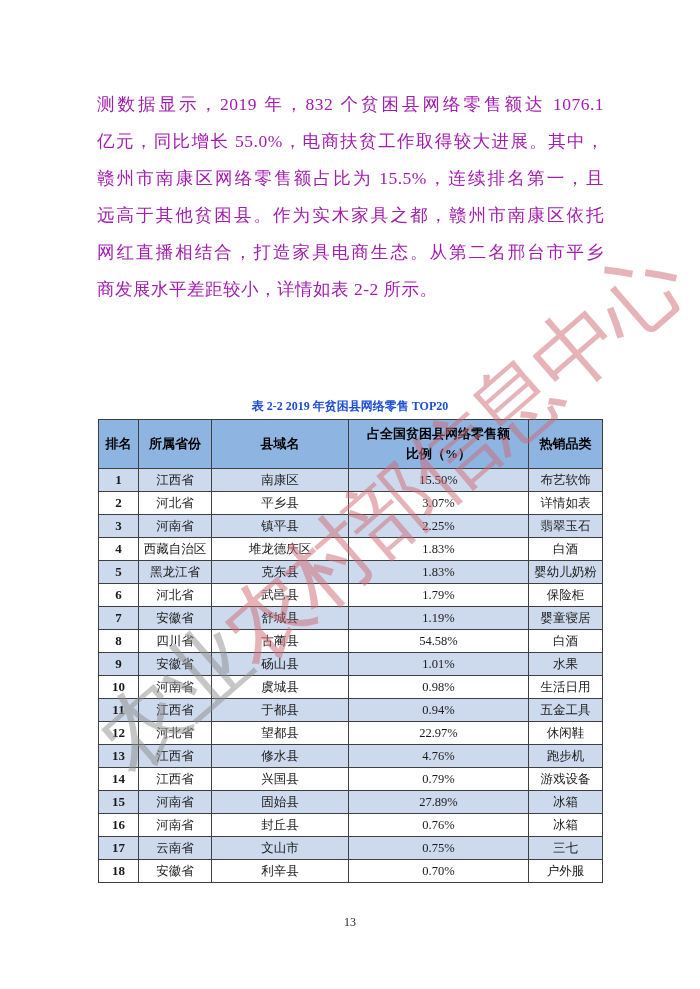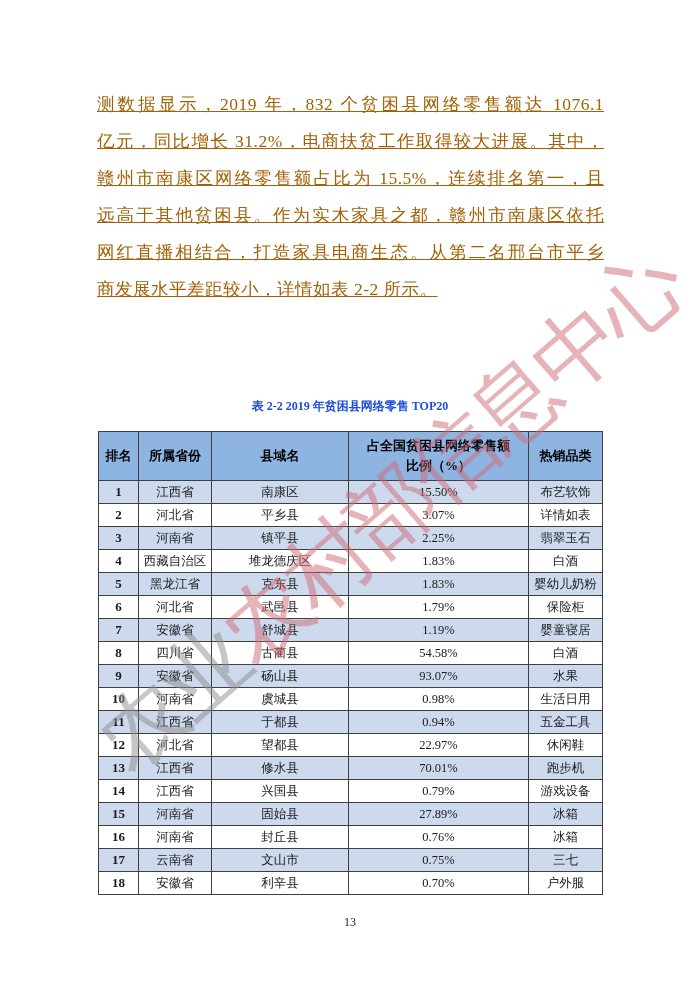--- a/index.html
+++ b/index.html
@@ -18,22 +18,21 @@
   }
   .para-line{
     font-size:17.5px;
     line-height:37px;
     height:37px;
     letter-spacing:0.5px;
     text-align:justify;
     text-align-last:justify;
     text-justify:inter-character;
     white-space:nowrap;
-    color:#a16207;
-    text-decoration:underline;
+    color:#a21caf;
   }
   .para-line.last{
     text-align-last:left;
     text-align:left;
   }
   
   .table-caption{
     position:absolute;
     left:0;top:398px;width:700px;
     text-align:center;
@@ -42,21 +41,20 @@
     color:#1d4ed8;
   }
   
   table.rank-table{
     position:absolute;
     left:98px;top:419px;
     width:504px;
     border-collapse:collapse;
     table-layout:fixed;
     font-size:12.5px;
-    margin-top:12px;
   }
   table.rank-table th, table.rank-table td{
     border:1px solid #3f3f3f;
     text-align:center;
     vertical-align:middle;
     padding:0 2px;
     overflow:hidden;
   }
   table.rank-table th{
     background:#8eb4e2;
@@ -102,21 +100,21 @@
     color:#222;
   }
 </style>
 </head>
 <body>
 
 <div class="page">
 
   <div class="paragraph">
     <div class="para-line">测数据显示，2019 年，832 个贫困县网络零售额达 1076.1</div>
-    <div class="para-line">亿元，同比增长 31.2%，电商扶贫工作取得较大进展。其中，</div>
+    <div class="para-line">亿元，同比增长 55.0%，电商扶贫工作取得较大进展。其中，</div>
     <div class="para-line">赣州市南康区网络零售额占比为 15.5%，连续排名第一，且</div>
     <div class="para-line">远高于其他贫困县。作为实木家具之都，赣州市南康区依托</div>
     <div class="para-line">网红直播相结合，打造家具电商生态。从第二名邢台市平乡</div>
     <div class="para-line last">商发展水平差距较小，详情如表 2-2 所示。</div>
   </div>
 
   <div class="table-caption">表 2-2 2019 年贫困县网络零售 TOP20</div>
 
   <table class="rank-table">
     <colgroup>
@@ -190,21 +188,21 @@
           <td class="rank">8</td>
           <td>四川省</td>
           <td>古蔺县</td>
           <td>54.58%</td>
           <td>白酒</td>
         </tr>
         <tr class="band">
           <td class="rank">9</td>
           <td>安徽省</td>
           <td>砀山县</td>
-          <td>93.07%</td>
+          <td>1.01%</td>
           <td>水果</td>
         </tr>
         <tr>
           <td class="rank">10</td>
           <td>河南省</td>
           <td>虞城县</td>
           <td>0.98%</td>
           <td>生活日用</td>
         </tr>
         <tr class="band">
@@ -218,21 +216,21 @@
           <td class="rank">12</td>
           <td>河北省</td>
           <td>望都县</td>
           <td>22.97%</td>
           <td>休闲鞋</td>
         </tr>
         <tr class="band">
           <td class="rank">13</td>
           <td>江西省</td>
           <td>修水县</td>
-          <td>70.01%</td>
+          <td>4.76%</td>
           <td>跑步机</td>
         </tr>
         <tr>
           <td class="rank">14</td>
           <td>江西省</td>
           <td>兴国县</td>
           <td>0.79%</td>
           <td>游戏设备</td>
         </tr>
         <tr class="band">

